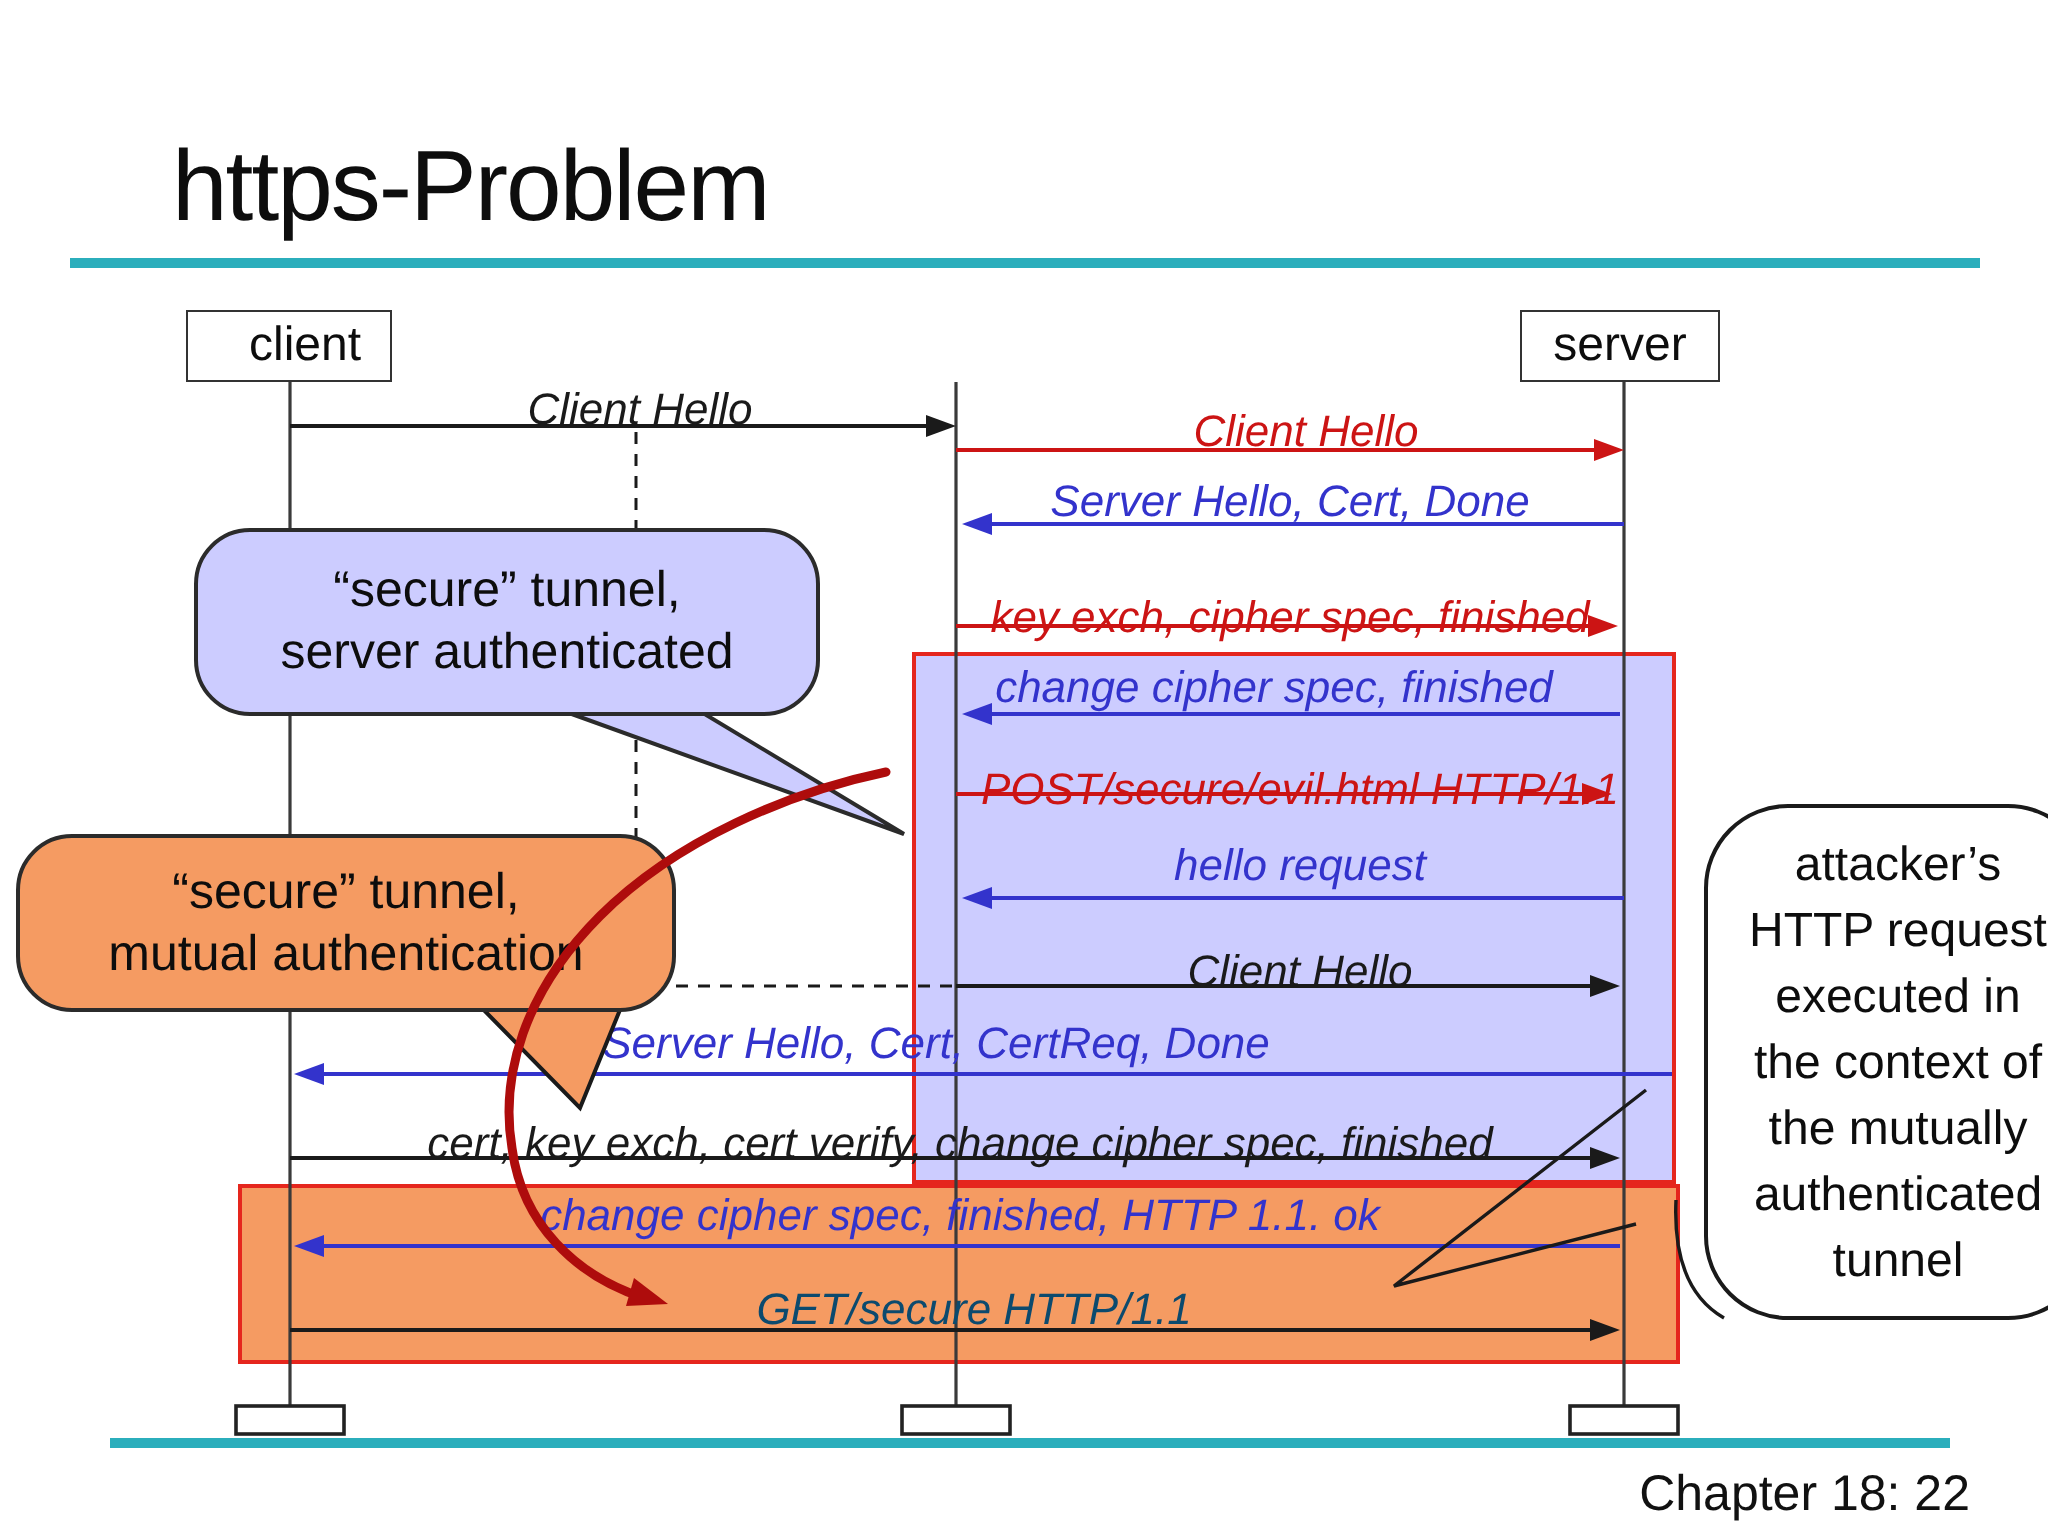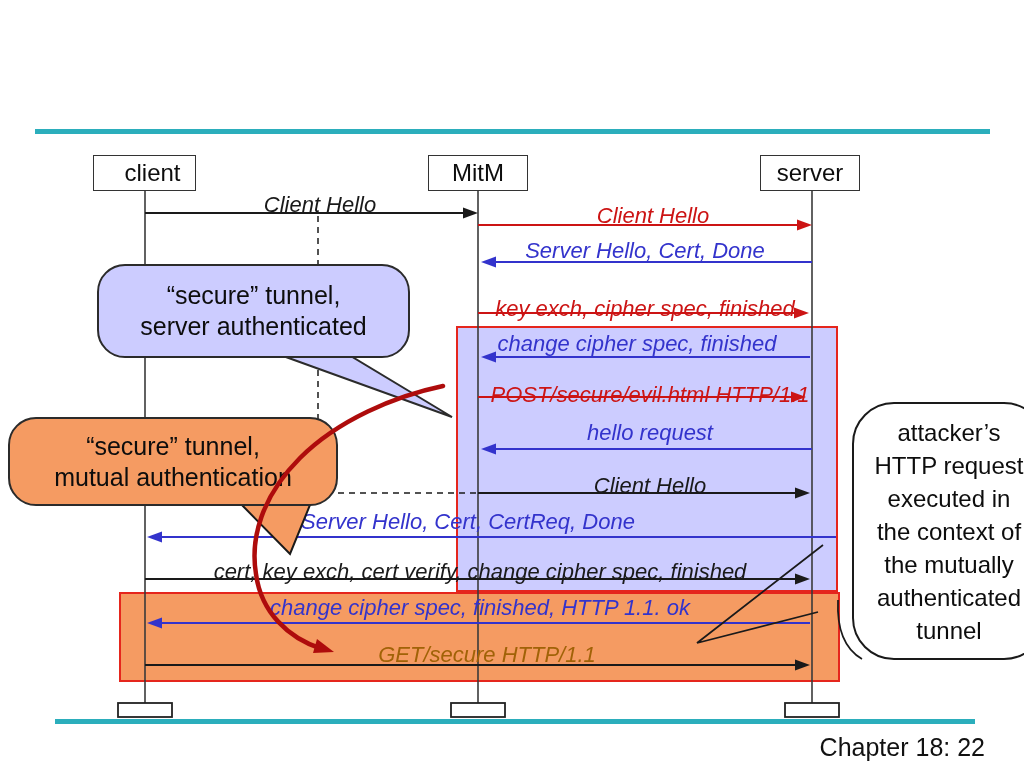--- a/index.html
+++ b/index.html
@@ -28,20 +28,21 @@
   #attacker-bubble{position:absolute;box-sizing:border-box;border:2px solid #1a1a1a;
           border-radius:42px;background:#fff;display:flex;flex-direction:column;
           align-items:center;justify-content:center;text-align:center;
           font-size:24px;line-height:33px;z-index:5;}
 </style>
 </head>
 <body>
 
 <div class="slide">
 
+  <h1 id="slide-title">https-Problem</h1>
   <div id="rule-top" class="rule" style="background: rgb(43, 174, 188);"></div>
   <div id="rule-bottom" class="rule" style="background: rgb(43, 174, 188);"></div>
   <div id="page-number">Chapter 18: 22</div>
 
   <div class="region" id="region-0" style="left: 456px; top: 326px; width: 382px; height: 266px; background: rgb(204, 204, 255); border: 2.5px solid rgb(229, 38, 29);"></div>
   <div class="region" id="region-1" style="left: 119px; top: 592px; width: 721px; height: 90px; background: rgb(245, 155, 98); border: 2.5px solid rgb(229, 38, 29);"></div>
 
   <svg id="arrows-svg" class="layer">
       <line x1="145" y1="191" x2="145" y2="703" stroke="#3a3a3a" stroke-width="1.6"></line>
       <line x1="478" y1="191" x2="478" y2="703" stroke="#3a3a3a" stroke-width="1.6"></line>
@@ -80,28 +81,25 @@
       <div class="msg-label" style="left: 653px; top: 204px; color: rgb(204, 20, 20);">Client Hello</div>
       <div class="msg-label" style="left: 645px; top: 239px; color: rgb(51, 51, 204);">Server Hello, Cert, Done</div>
       <div class="msg-label" style="left: 645px; top: 297px; color: rgb(204, 20, 20);">key exch, cipher spec, finished</div>
       <div class="msg-label" style="left: 637px; top: 332px; color: rgb(51, 51, 204);">change cipher spec, finished</div>
       <div class="msg-label" style="left: 650px; top: 383px; color: rgb(204, 20, 20);">POST/secure/evil.html HTTP/1.1</div>
       <div class="msg-label" style="left: 650px; top: 421px; color: rgb(51, 51, 204);">hello request</div>
       <div class="msg-label" style="left: 650px; top: 474px; color: rgb(26, 26, 26);">Client Hello</div>
       <div class="msg-label" style="left: 468px; top: 510px; color: rgb(51, 51, 204);">Server Hello, Cert, CertReq, Done</div>
       <div class="msg-label" style="left: 480px; top: 560px; color: rgb(26, 26, 26);">cert, key exch, cert verify, change cipher spec, finished</div>
       <div class="msg-label" style="left: 480px; top: 596px; color: rgb(51, 51, 204);">change cipher spec, finished, HTTP 1.1. ok</div>
-      <div class="msg-label" style="left: 487px; top: 643px; color: #a16207;">GET/secure HTTP/1.1</div>
+      <div class="msg-label" style="left: 487px; top: 643px; color: #0c4a6e;">GET/secure HTTP/1.1</div>
     </div>
 
   <div class="actor-box" style="left:93px;top:155px;width:103px;padding-left:16px;">
     <span>client</span>
-  </div>
-  <div class="actor-box" style="left:428px;top:155px;width:100px;">
-    <span>MitM</span>
   </div>
   <div class="actor-box" style="left:760px;top:155px;width:100px;">
     <span>server</span>
   </div>
 
   <svg id="tails-svg" class="layer">
       <polygon points="272,352 344,352 452,417" fill="#CCCCFF" stroke="#2b2b2b" stroke-width="2"></polygon>
       <polygon points="237,500 312,500 290,554" fill="#F59B62" stroke="#1a1a1a" stroke-width="2"></polygon>
     </svg>
 

